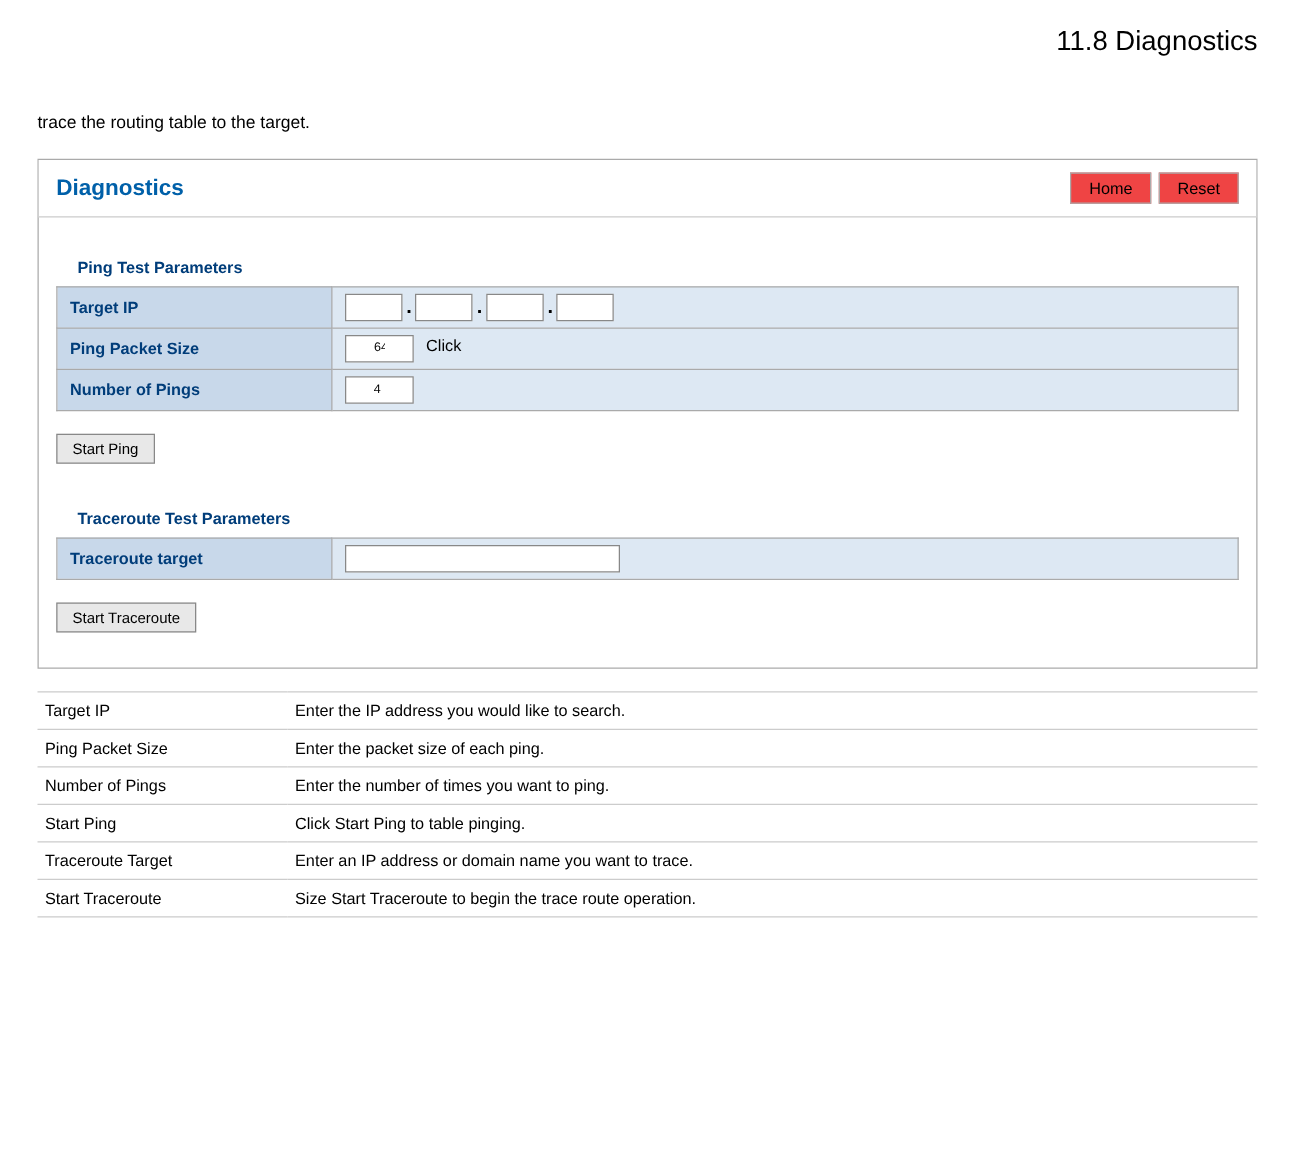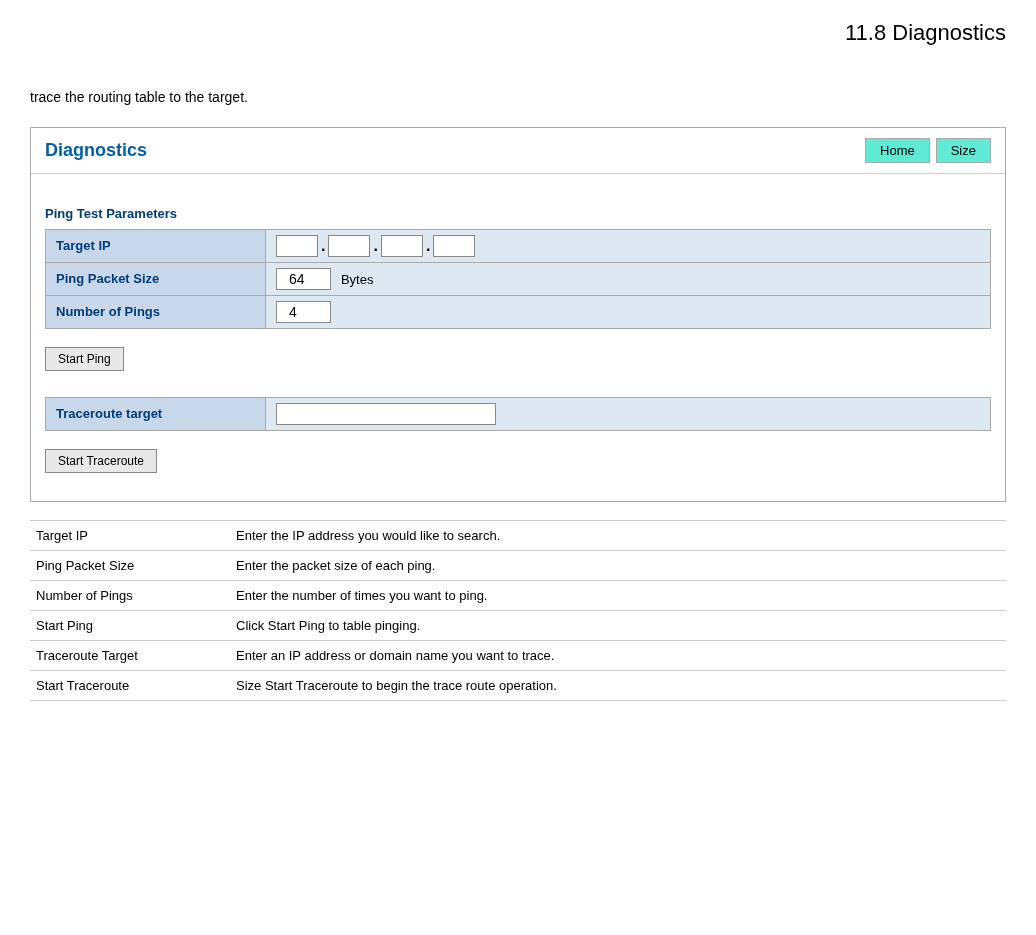--- a/index.html
+++ b/index.html
@@ -40,36 +40,36 @@
     .diag-title {
       font-size: 18px;
       font-weight: bold;
       color: #0060a9;
     }
     .diag-buttons {
       display: flex;
       gap: 6px;
     }
     .diag-btn {
-      background: #5eead4;
+      background: #ef4444;
       border: 1px solid #aaa;
       padding: 4px 14px;
       font-size: 13px;
       cursor: pointer;
     }
 
     .diag-body {
       padding: 12px 14px;
     }
 
     .section-title {
       font-size: 13px;
       font-weight: bold;
       color: #003d7a;
-      margin: 10px 0 8px 0;
+      margin: 10px 0 8px 17px;
     }
 
     .param-table {
       width: 100%;
       border-collapse: collapse;
       margin-bottom: 10px;
     }
     .param-table tr td {
       border: 1px solid #aaa;
       padding: 5px 10px;
@@ -104,22 +104,22 @@
       font-size: 16px;
       font-weight: bold;
       color: #000;
       margin: 0 1px;
     }
 
     .text-input {
       height: 22px;
       border: 1px solid #888;
       background: #fff;
-      font-size: 14px;
-      padding: 2px 12px;
+      font-size: 10px;
+      padding: 2px 22px;
     }
     .small-input { width: 55px; }
     .medium-input { width: 220px; }
 
     .bytes-label {
       margin-left: 6px;
       font-size: 13px;
       color: #000;
     }
 
@@ -171,21 +171,21 @@
 <p class="intro-text">
   <br>
   <span>trace the routing table to the target.</span>
 </p>
 
 <div class="diag-panel">
   <div class="diag-header">
     <span class="diag-title">Diagnostics</span>
     <div class="diag-buttons">
       <button class="diag-btn">Home</button>
-      <button class="diag-btn">Size</button>
+      <button class="diag-btn">Reset</button>
     </div>
   </div>
 
   <div class="diag-body">
     <div class="panel-spacer"></div>
 
     
     <div class="section-title">Ping Test Parameters</div>
 
     <table class="param-table">
@@ -203,40 +203,41 @@
             <span class="ip-dot">.</span>
             <input class="ip-octet text-input" type="text" value="" style="">
           </div>
         </td>
       </tr>
 
       <tr>
         <td>Ping Packet Size</td>
         <td>
           <input class="text-input small-input" type="text" value="64" style="">
-          <span class="bytes-label">Bytes</span>
+          <span class="bytes-label">Click</span>
         </td>
       </tr>
 
       <tr>
         <td>Number of Pings</td>
         <td>
           <input class="text-input small-input" type="text" value="4" style="">
         </td>
       </tr>
     </tbody>
       </table>
 
     
     <button class="start-btn">Start Ping</button>
 
     <div class="panel-spacer"></div>
     <div class="panel-spacer"></div>
 
     
+    <div class="section-title">Traceroute Test Parameters</div>
 
     <table class="param-table">
 
       <tbody>
           <tr>
         <td>Traceroute target</td>
         <td>
           <input class="text-input medium-input" type="text" value="" style="">
         </td>
       </tr>

